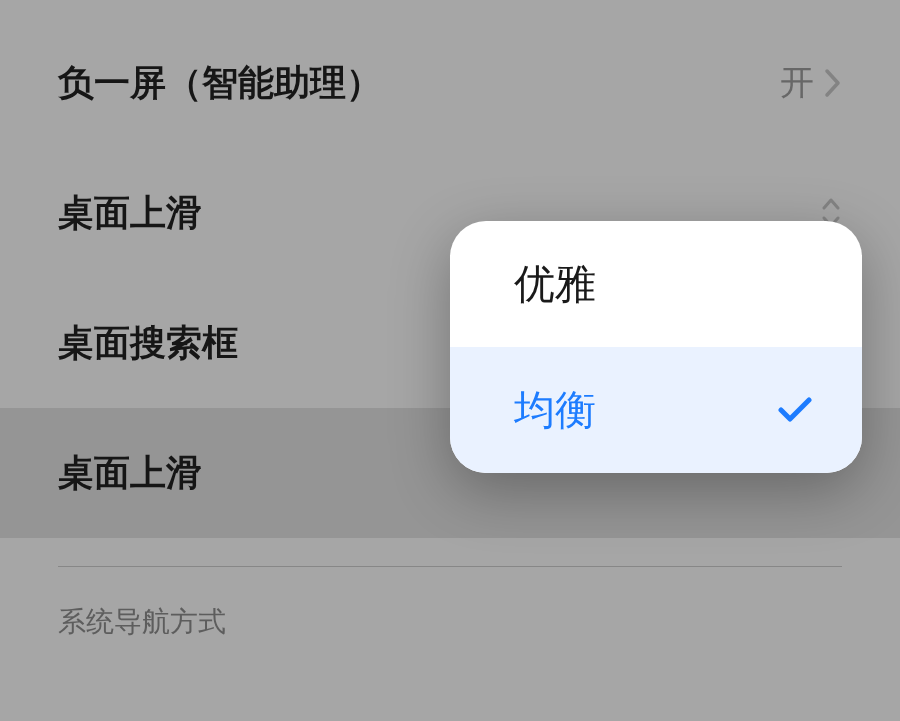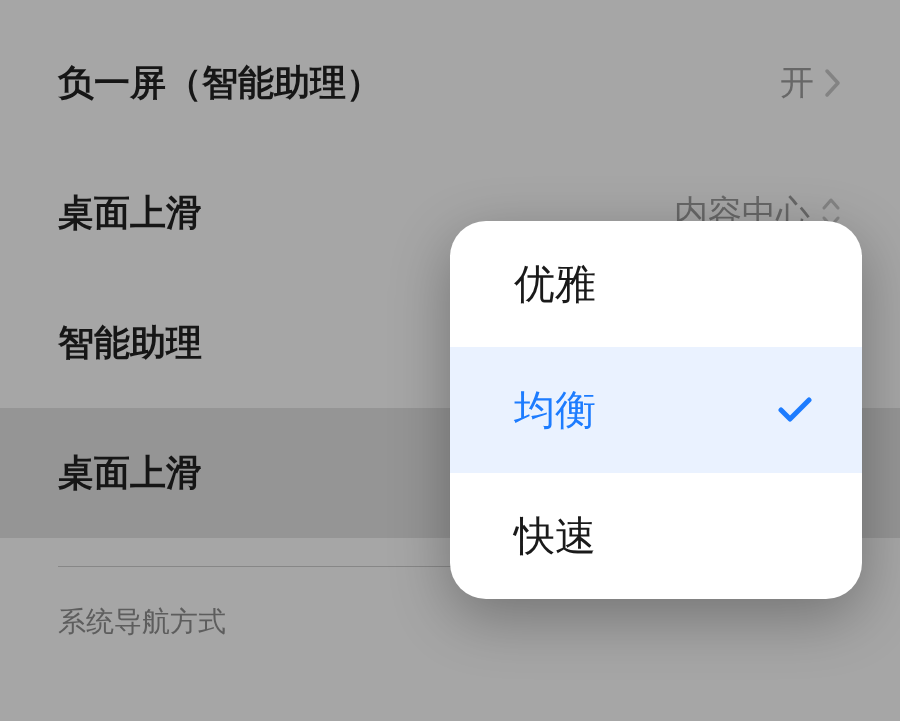--- a/index.html
+++ b/index.html
@@ -100,32 +100,31 @@
         <svg width="18" height="30" viewBox="0 0 18 30">
             <path d="M3 3 L14 15 L3 27" stroke="#9a9a9a" stroke-width="3.5" fill="none" stroke-linecap="round" stroke-linejoin="round"></path>
           </svg>
       </span>
     </span>
   </div>
 
   <div class="settings-row">
     <span class="row-label">桌面上滑</span>
     <span class="row-value-group">
-      <span class="row-value">内容中心</span>
       <span class="updown-icon">
         <svg width="22" height="34" viewBox="0 0 22 34">
           <path d="M4 12 L11 4 L18 12" stroke="#9a9a9a" stroke-width="3" fill="none" stroke-linecap="round" stroke-linejoin="round"></path>
           <path d="M4 22 L11 30 L18 22" stroke="#9a9a9a" stroke-width="3" fill="none" stroke-linecap="round" stroke-linejoin="round"></path>
         </svg>
       </span>
     </span>
   </div>
 
   <div class="settings-row">
-    <span class="row-label">智能助理</span>
+    <span class="row-label">桌面搜索框</span>
   </div>
 
   <div class="settings-row highlighted">
     <span class="row-label">桌面上滑</span>
   </div>
 
   <hr class="section-divider">
 
   <div class="section-header">系统导航方式</div>
 </div>
@@ -137,16 +136,13 @@
     <span>优雅</span>
   </div>
   <div class="popup-option selected">
     <span>均衡</span>
     <span class="check-icon">
       <svg width="34" height="26" viewBox="0 0 34 26">
           <path d="M3 13 L12 22 L31 3" stroke="#1d7cff" stroke-width="5" fill="none" stroke-linecap="round" stroke-linejoin="round"></path>
         </svg>
     </span>
   </div>
-  <div class="popup-option">
-    <span>快速</span>
-  </div>
 </div>
 
 </body></html>

